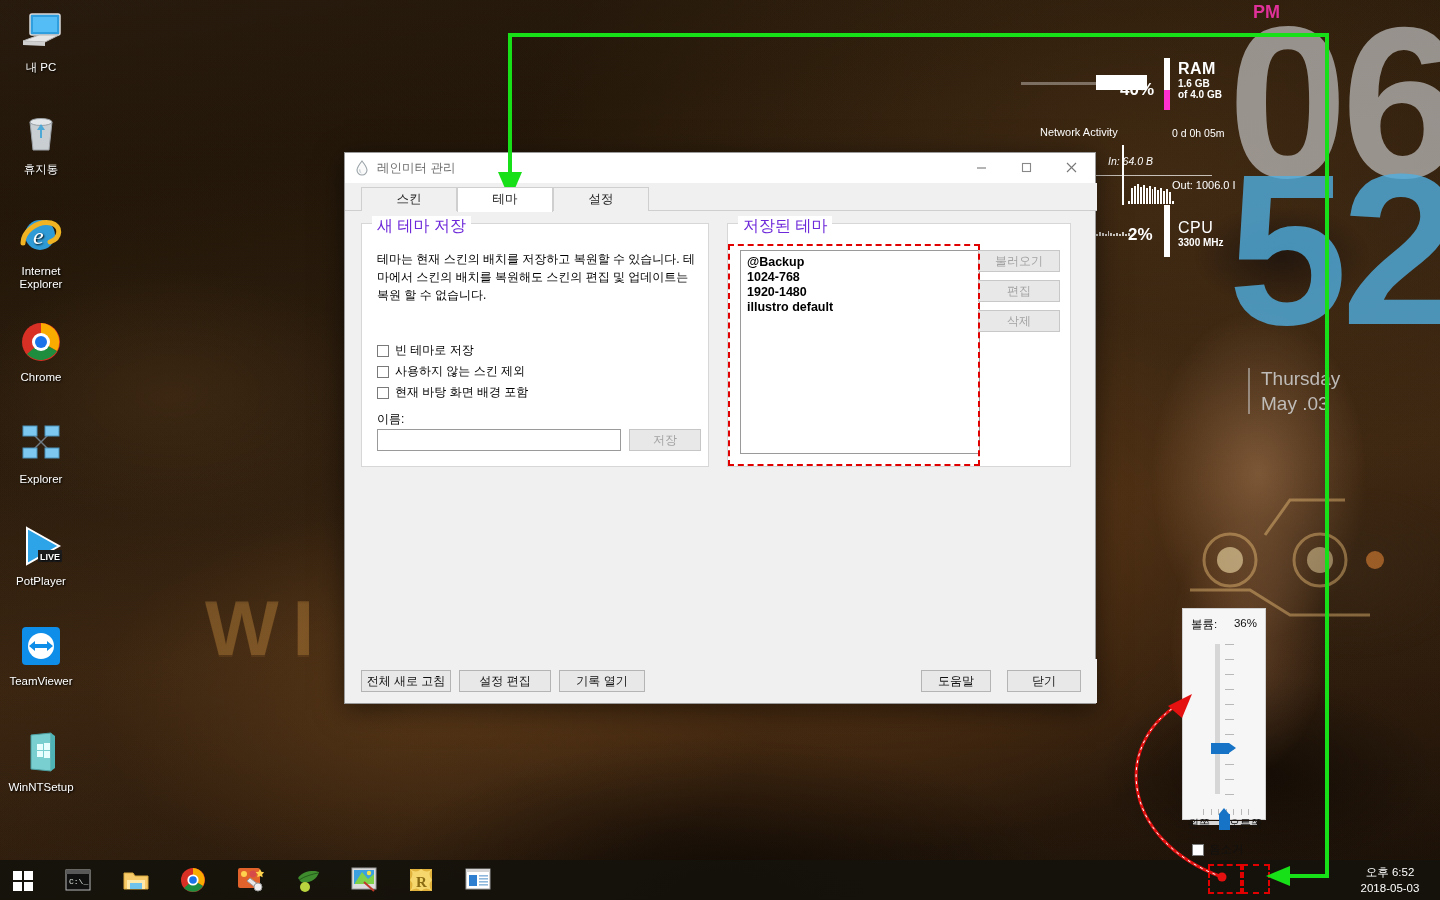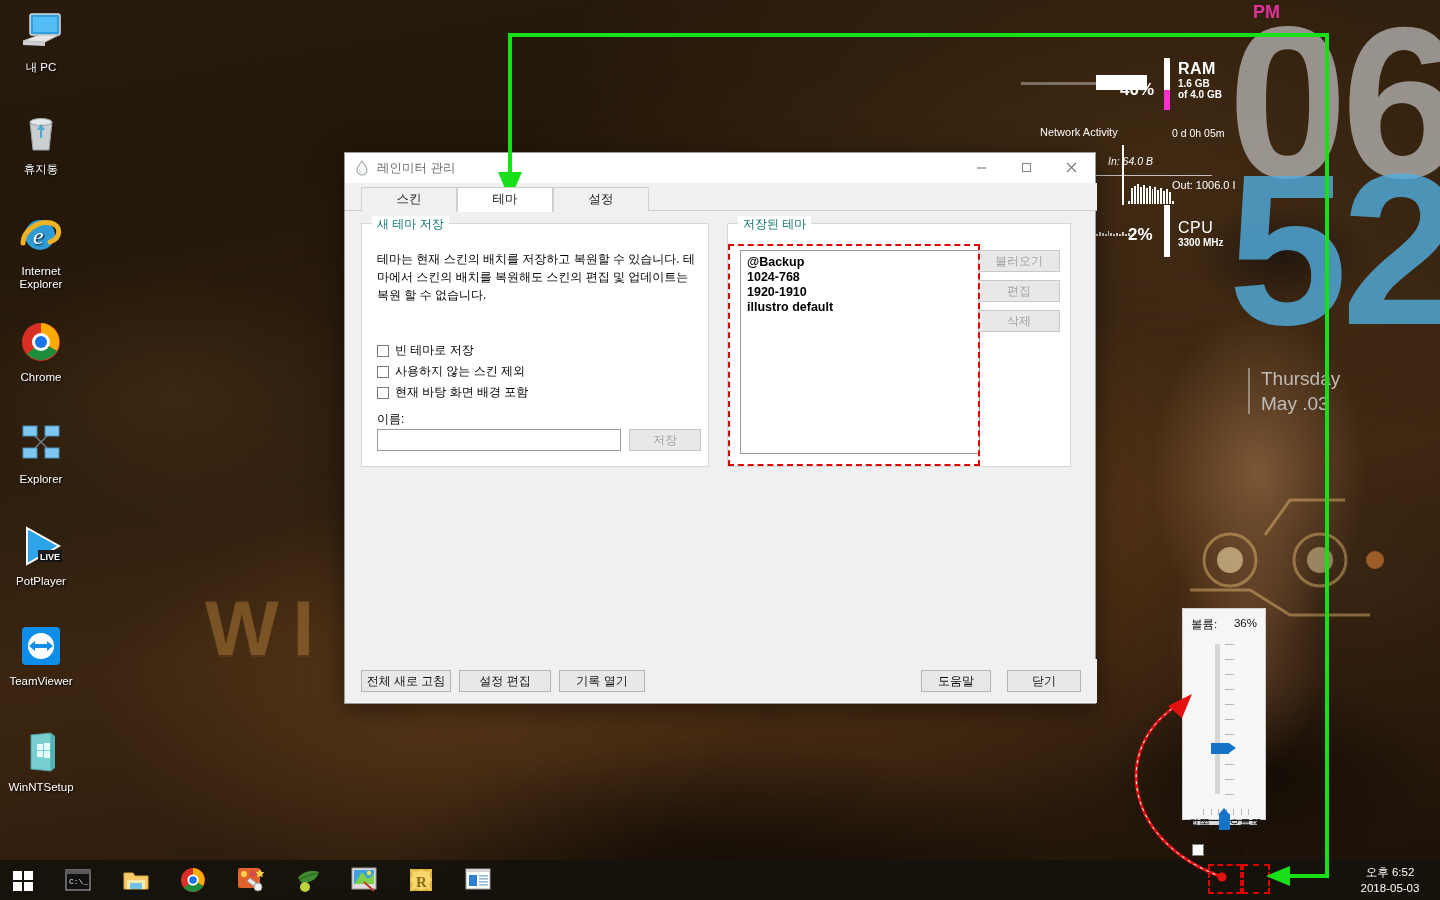--- a/index.html
+++ b/index.html
@@ -131,21 +131,21 @@
   #tab-0 { left: 16px; width: 96px; }
   #tab-1 { left: 112px; width: 96px; }
   #tab-2 { left: 208px; width: 96px; }
 
   #content { position: absolute; left: 16px; top: 62px; width: 720px; height: 605px; }
 
   .group {
     position: absolute; border: 1px solid #d7d7d7; background: #fff;
   }
   .group > .legend {
-    position: absolute; top: -8px; left: 10px; background: #fff; padding: 0 5px; font-size: 12px; color: #0f766e;
+    position: absolute; top: -8px; left: 10px; background: #fff; padding: 0 5px; font-size: 16px; color: #6d28d9;
   }
   #grp-save { left: 0px; top: 8px; width: 348px; height: 244px; }
   #grp-themes { left: 366px; top: 8px; width: 344px; height: 244px; }
 
   #desc { position: absolute; left: 15px; top: 26px; width: 320px; font-size: 12px; line-height: 18px; color: #000; }
   .cbrow { position: absolute; left: 15px; font-size: 12px; display: flex; align-items: center; gap: 6px; }
   .cbox {
     width: 12px; height: 12px; border: 1px solid #7a7a7a; background: #fff; display: inline-block;
   }
   #cb-0 { top: 118px; } #cb-1 { top: 139px; } #cb-2 { top: 160px; }
@@ -471,21 +471,21 @@
         <div id="name-label">이름:</div>
         <input id="name-input" type="text" placeholder="" style="">
         <div id="save-btn">저장</div>
       </div>
 
       <div class="group" id="grp-themes">
         <div class="legend">저장된 테마</div>
         <div id="theme-list">
           <div>@Backup</div>
           <div>1024-768</div>
-          <div>1920-1910</div>
+          <div>1920-1480</div>
           <div>illustro default</div>
         </div>
         <div class="side-btn" id="sb-0">불러오기</div>
         <div class="side-btn" id="sb-1">편집</div>
         <div class="side-btn" id="sb-2">삭제</div>
       </div>
     </div>
 
     <div id="footer">
       <div class="fbtn" id="fb-0">전체 새로 고침</div>

